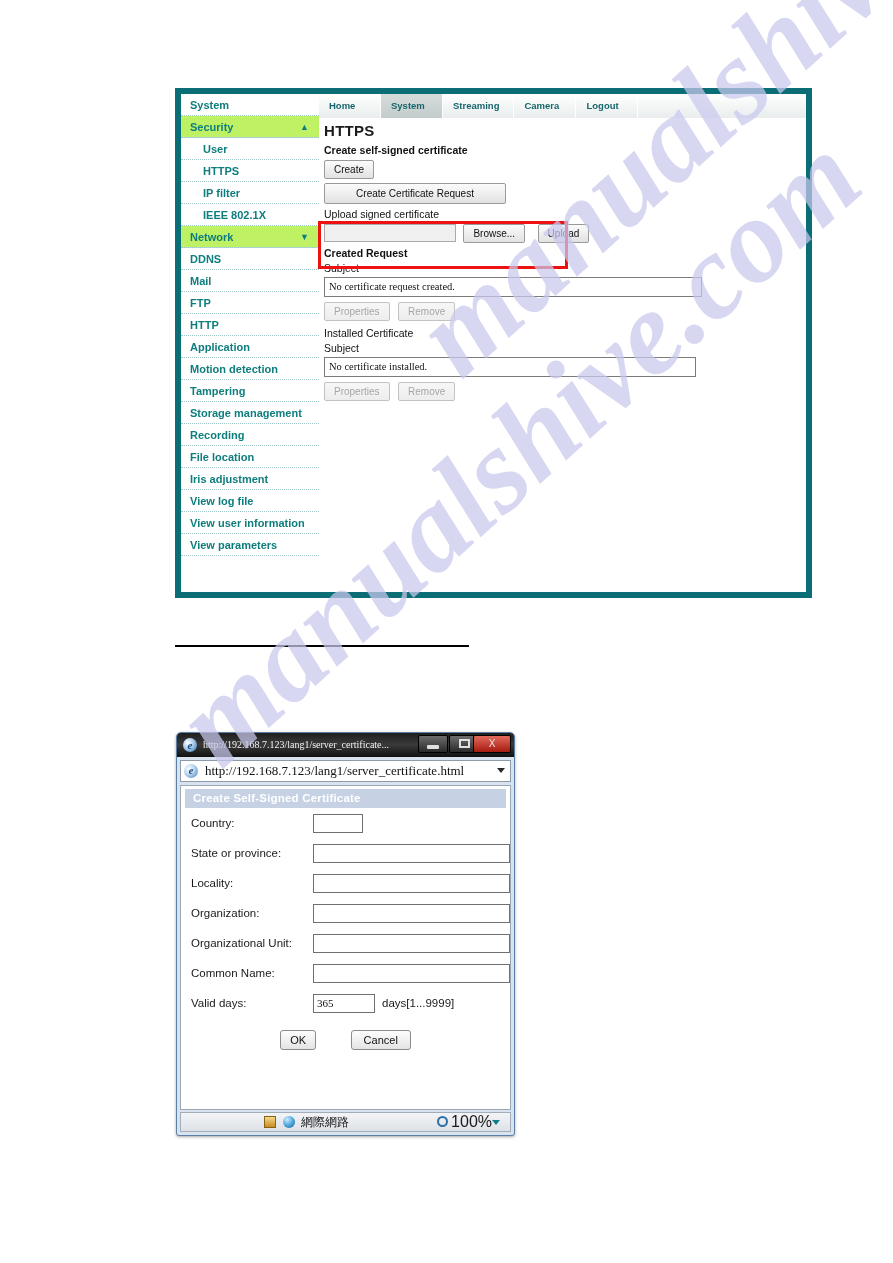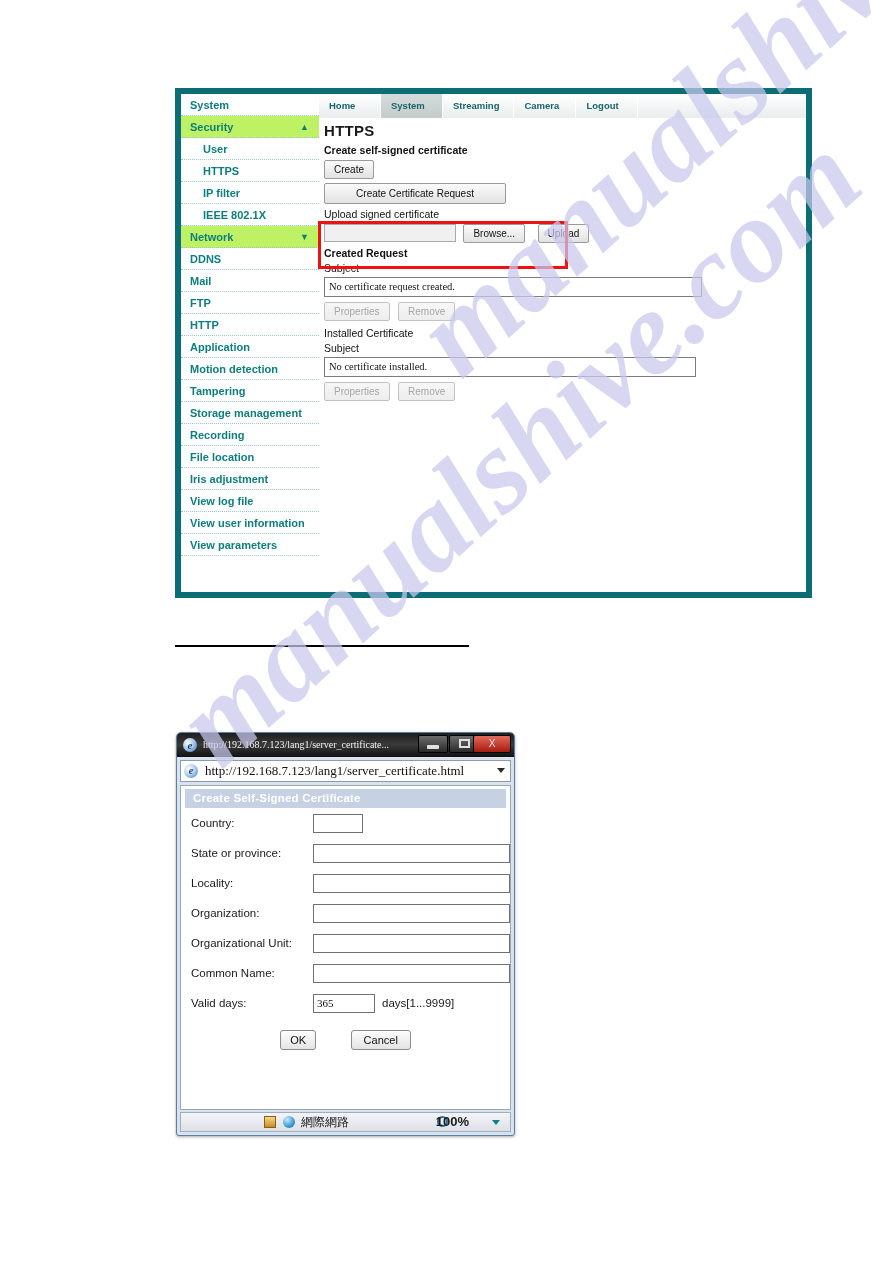--- a/index.html
+++ b/index.html
@@ -452,25 +452,24 @@
   #status-zoom-icon {
     position: absolute;
     right: 62px; top: 3px;
     width: 11px; height: 11px;
     border: 2px solid #2f6fa8;
     border-radius: 50%;
     box-sizing: border-box;
   }
   #status-zoom {
     position: absolute;
-    right: 41px; top: 0;
+    right: 18px; top: 0;
     line-height: 18px;
-    font-size: 13px;
+    font-size: 16px;
     color: #1a1a1a;
-    font-weight: bold;
   }
   #status-caret {
     position: absolute;
     right: 10px; top: 7px;
     width: 0; height: 0;
     border-left: 4px solid transparent;
     border-right: 4px solid transparent;
     border-top: 5px solid #0e7d8c;
   }
 </style>

